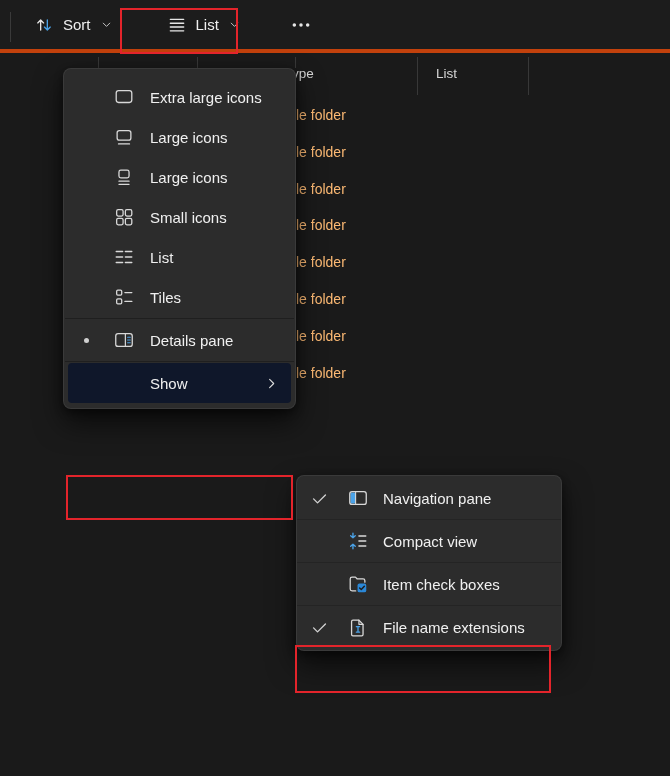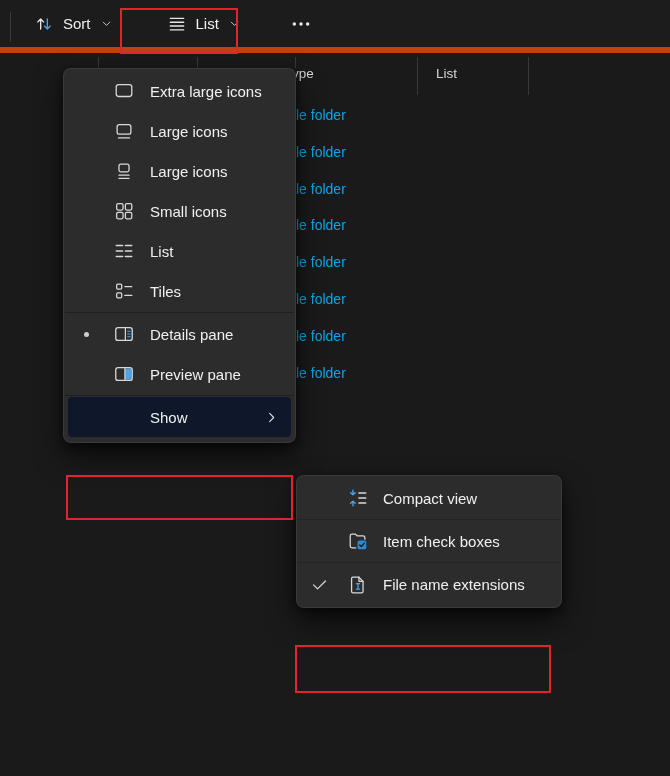--- a/index.html
+++ b/index.html
@@ -7,45 +7,45 @@
   #screen {
     position:relative; width:670px; height:776px; overflow:hidden;
     background:#1a1a1a;
     font-family:"Liberation Sans", sans-serif;
     color:#f0f0f0; font-size:15px;
     -webkit-font-smoothing:antialiased;
   }
   
   .toolbar {
     position:absolute; left:0; top:0; width:670px; height:53px;
-    background:#1c1c1c; border-bottom:6px solid #c2410c;
+    background:#1c1c1c; border-bottom:4px solid #c2410c;
     display:flex; align-items:center;
   }
   .tb-divider { position:absolute; left:10px; top:12px; width:1px; height:30px; background:#3a3a3a; }
   .tb-btn {
     display:flex; align-items:center; gap:9px;
     padding:8px 12px; border-radius:5px; cursor:default;
   }
   .tb-btn .lbl { color:#f0f0f0; }
   .tb-btn svg { display:block; }
   #sort-btn { margin-left:22px; }
   #view-btn { margin-left:30px; }
   #more-btn { margin-left:28px; padding:8px 10px; }
   .chev { opacity:.85; }
   
   .col-header-label { position:absolute; top:66px; color:#d6d6d6; font-size:13.5px; }
   .col-div { position:absolute; top:57px; width:1px; height:38px; background:#383838; }
   
-  .file-row { position:absolute; left:296px; color:#0ea5e9; font-size:14px; height:20px; line-height:20px; }
+  .file-row { position:absolute; left:296px; color:#fdba74; font-size:14px; height:20px; line-height:20px; }
   
   .menu {
     position:absolute; background:#2c2c2c; border:1px solid rgba(255,255,255,.07);
     border-radius:8px; box-shadow:0 14px 28px rgba(0,0,0,.6), 0 3px 8px rgba(0,0,0,.45);
   }
-  #view-menu { left:63px; top:68px; width:233px; padding:2px 0 5px 0; }
+  #view-menu { left:63px; top:68px; width:233px; padding:8px 0 5px 0; }
   .mi {
     height:40px; margin:0 4px; border-radius:4px;
     display:flex; align-items:center; padding-left:6px;
   }
   .mi.highlight { background:#0f172a; }
   .mi .bullet-slot { width:24px; display:flex; justify-content:center; align-items:center; flex:0 0 auto; }
   .bullet { width:5px; height:5px; border-radius:50%; background:#cfcfcf; }
   .mi .ico-slot { width:36px; margin-left:8px; display:flex; justify-content:center; align-items:center; flex:0 0 auto; }
   .mi .lbl { margin-left:8px; white-space:nowrap; }
   .mi .chev-right { margin-left:auto; margin-right:12px; display:flex; }
@@ -200,46 +200,50 @@
         </span>
         <span class="ico-slot">
           <svg width="22" height="22" viewBox="0 0 24 24" fill="none" stroke-linecap="round" stroke-linejoin="round">
             <rect x="3" y="5" width="18" height="14" rx="2.5" stroke="#d9d9d9" stroke-width="1.4"></rect>
             <path d="M13.5 5.5v13" stroke="#d9d9d9" stroke-width="1.3"></path>
      <path d="M16 9h2.8M16 12h2.8M16 15h2.8" stroke="#4BA3E8" stroke-width="1.3"></path>
           </svg>
         </span>
         <span class="lbl">Details pane</span>
       </div>
-      <div class="mi">
-        <span class="bullet-slot"></span>
-        <span class="ico-slot">
-          <svg width="22" height="22" viewBox="0 0 24 24" fill="none" stroke-linecap="round" stroke-linejoin="round">
-            <rect x="13" y="5.9" width="7.3" height="12.2" rx="1.6" fill="#4BA3E8"></rect>
-     <rect x="3" y="5" width="18" height="14" rx="2.5" stroke="#d9d9d9" stroke-width="1.4"></rect>
-            <path d="M13 5.5v13" stroke="#d9d9d9" stroke-width="1.3"></path>
-          </svg>
-        </span>
-        <span class="lbl">Preview pane</span>
-      </div>
       <div class="menu-sep"></div>
       <div class="mi highlight">
         <span class="bullet-slot"></span>
         <span class="ico-slot"></span>
         <span class="lbl">Show</span>
         <span class="chev-right">
           <svg width="15" height="15" viewBox="0 0 24 24" fill="none" stroke-linecap="round" stroke-linejoin="round">
             <path d="M9 5.5l6.5 6.5L9 18.5" stroke="#dcdcdc" stroke-width="1.8"></path>
           </svg>
         </span>
       </div>
     </div>
 
   <div class="menu" id="show-submenu">
       <div class="smi">
+        <span class="check-slot">
+          <svg width="19" height="19" viewBox="0 0 24 24" fill="none" stroke-linecap="round" stroke-linejoin="round">
+            <path d="M4.5 12.5l5 5L19.5 7.5" stroke="#d2d2d2" stroke-width="1.7"></path>
+          </svg>
+        </span>
+        <span class="ico-slot">
+          <svg width="22" height="22" viewBox="0 0 24 24" fill="none" stroke-linecap="round" stroke-linejoin="round">
+            <rect x="3.8" y="5.9" width="5.4" height="12.2" rx="1.4" fill="#4BA3E8"></rect>
+     <rect x="3" y="5" width="18" height="14" rx="2.5" stroke="#d9d9d9" stroke-width="1.4"></rect>
+            <path d="M9.4 5.5v13" stroke="#d9d9d9" stroke-width="1.2"></path>
+          </svg>
+        </span>
+        <span class="lbl">Navigation pane</span>
+      </div>
+      <div class="smi">
         <span class="check-slot"></span>
         <span class="ico-slot">
           <svg width="22" height="22" viewBox="0 0 24 24" fill="none" stroke-linecap="round" stroke-linejoin="round">
             <path d="M6.5 3.5v5M4 6.3l2.5 2.2L9 6.3" stroke="#4BA3E8" stroke-width="1.5"></path>
      <path d="M6.5 20.5v-5M4 17.7l2.5-2.2L9 17.7" stroke="#4BA3E8" stroke-width="1.5"></path>
      <path d="M13 6.5h7.5M13 12h7.5M13 17.5h7.5" stroke="#d9d9d9" stroke-width="1.5"></path>
           </svg>
         </span>
         <span class="lbl">Compact view</span>
       </div>

